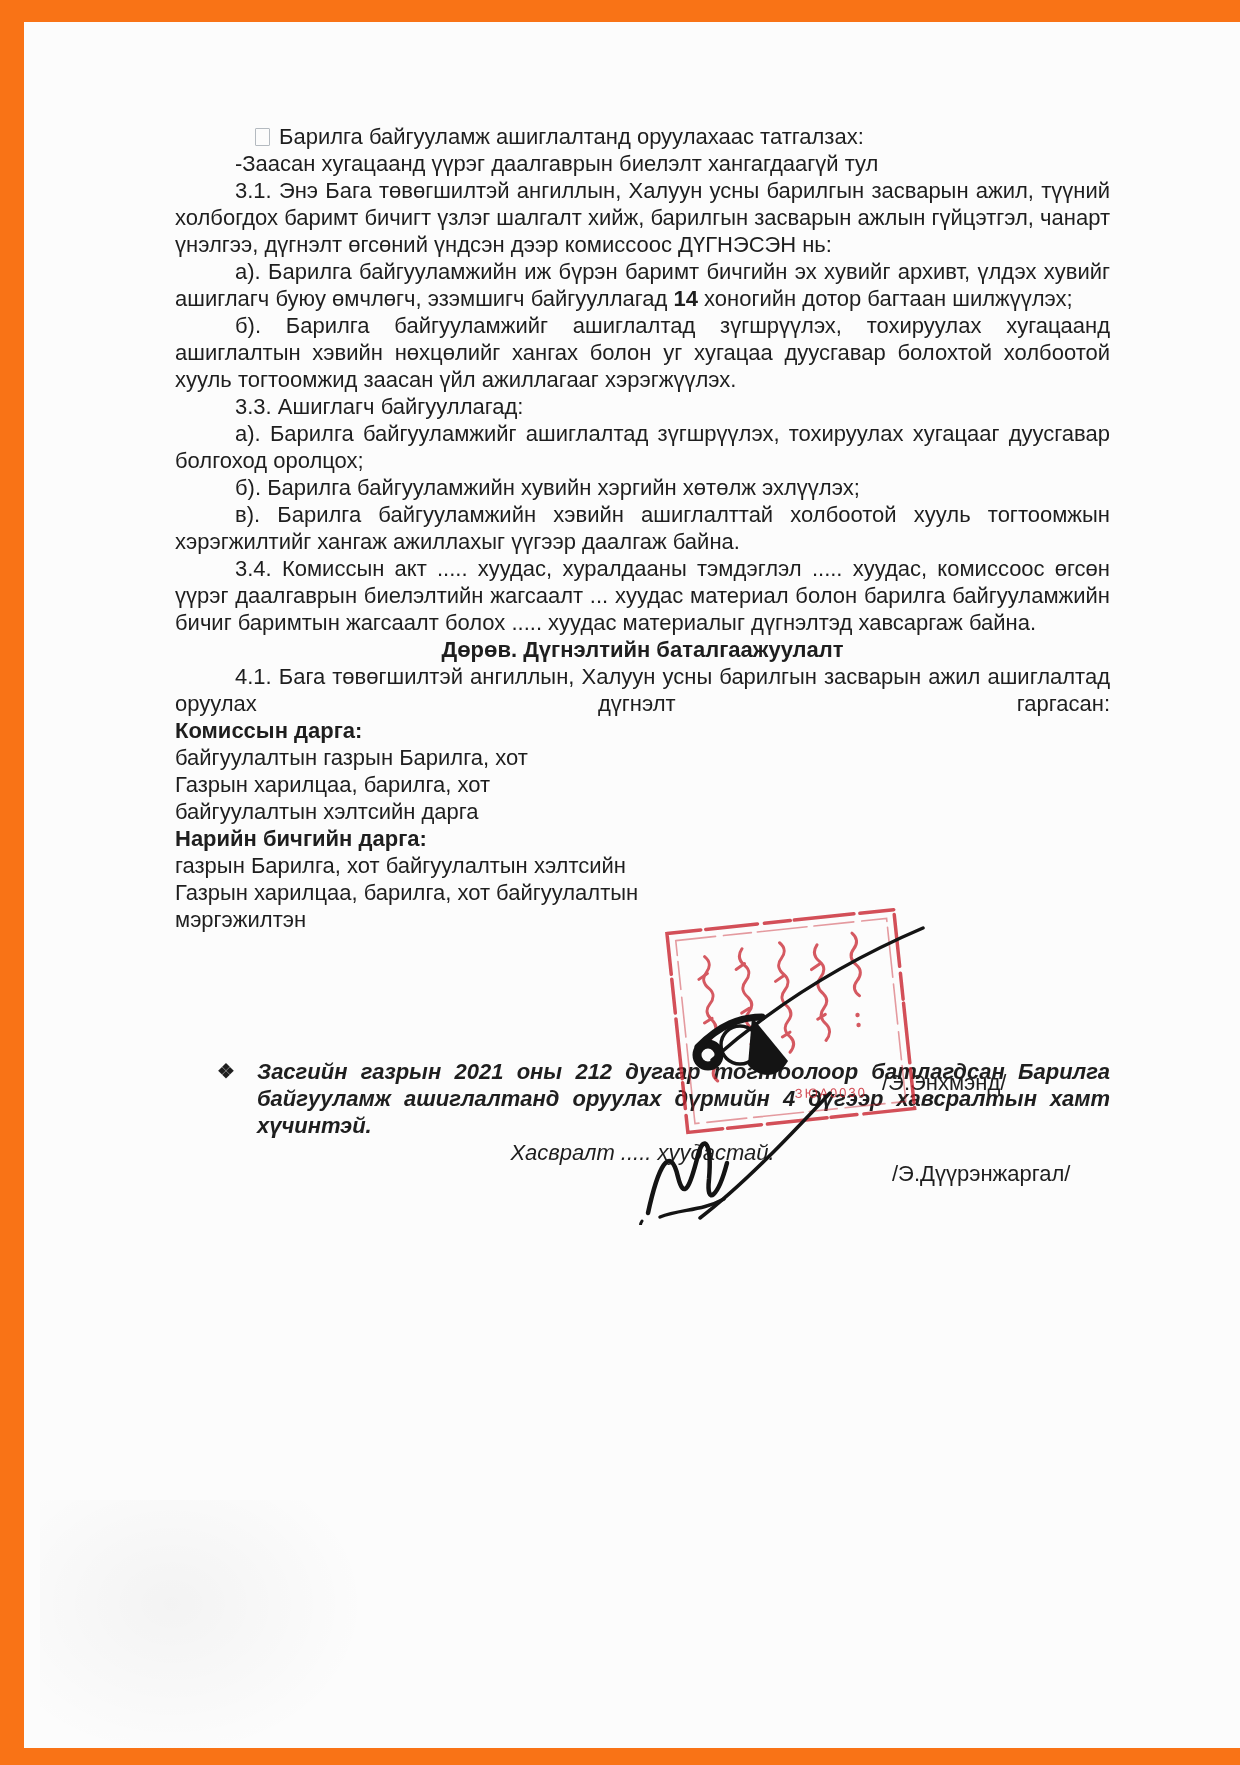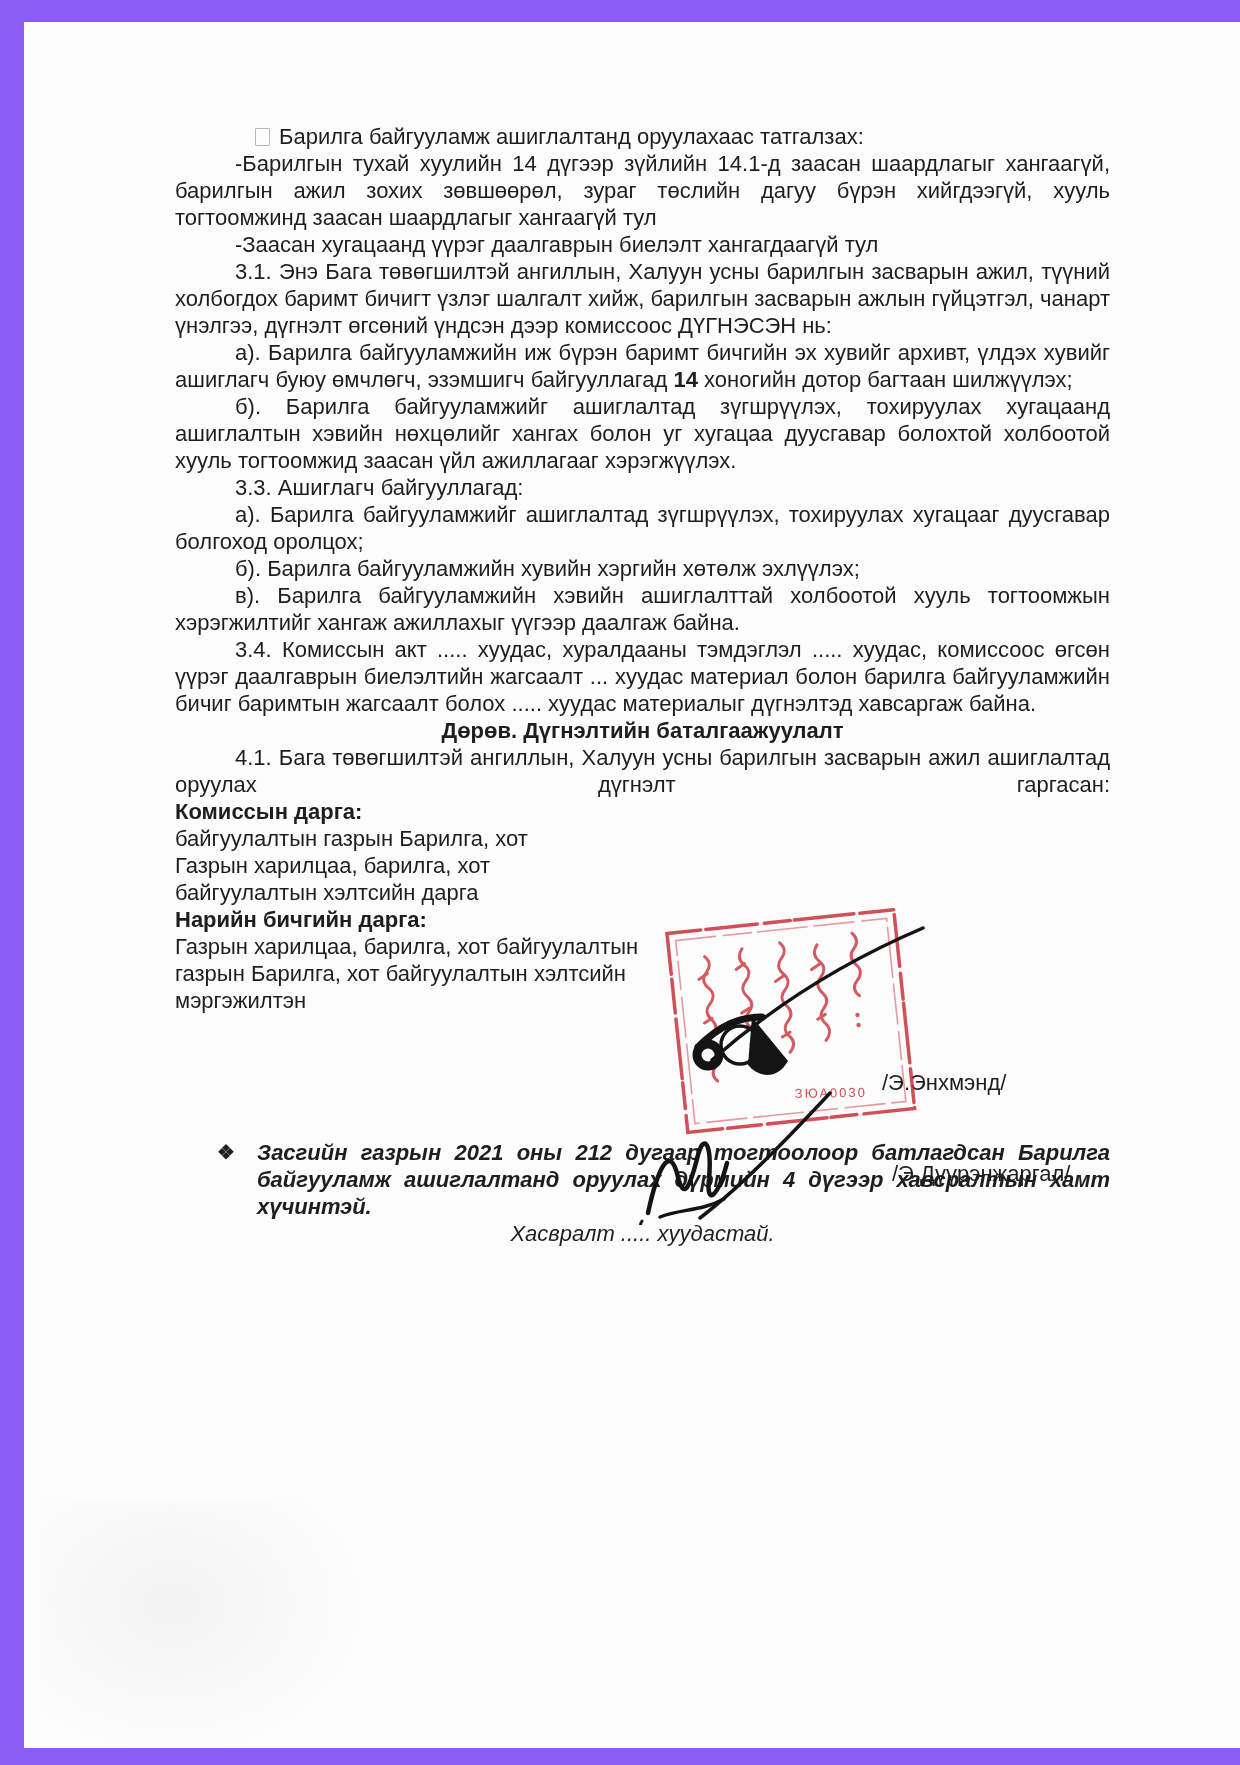--- a/index.html
+++ b/index.html
@@ -1,18 +1,18 @@
 <!DOCTYPE html>
 <html><head>
 <meta charset="utf-8">
 <title>Scanned document</title>
 <style>
   html,body { margin:0; padding:0; background:#ffffff; }
   .page {
-    position:relative; width:1240px; height:1765px; background:#8b5cf6;
+    position:relative; width:1240px; height:1765px; background:#f97316;
     font-family:"Liberation Sans", sans-serif; color:#1e1e1e; overflow:hidden;
   }
   .scan {
     position:absolute; left:24px; top:22px; width:1216px; height:1726px;
     background:#fcfcfc;
   }
   .scan-blotch {
     position:absolute; left:40px; top:1500px; width:330px; height:260px;
     background:radial-gradient(ellipse at 40% 40%, rgba(0,0,0,0.035), rgba(0,0,0,0) 70%);
     pointer-events:none;
@@ -54,21 +54,20 @@
 <div class="page">
   <div class="scan"></div>
   <div class="scan-blotch"></div>
 
   <div class="content">
 
     <p class="checkbox-line" style="text-indent:80px;">
       <span class="cb"></span><span>Барилга байгууламж ашиглалтанд оруулахаас татгалзах:</span>
     </p>
 
-    <p class="indent mt15">-Барилгын тухай хуулийн 14 дүгээр зүйлийн 14.1-д заасан шаардлагыг хангаагүй, барилгын ажил зохих зөвшөөрөл, зураг төслийн дагуу бүрэн хийгдээгүй, хууль тогтоомжинд заасан шаардлагыг хангаагүй тул</p>
 
     <p class="indent mt17">-Заасан хугацаанд үүрэг даалгаврын биелэлт хангагдаагүй тул</p>
 
     <p class="indent mt15">3.1. Энэ Бага төвөгшилтэй ангиллын, Халуун усны барилгын засварын ажил, түүний холбогдох баримт бичигт үзлэг шалгалт хийж, барилгын засварын ажлын гүйцэтгэл, чанарт үнэлгээ, дүгнэлт өгсөний үндсэн дээр комиссоос ДҮГНЭСЭН нь:</p>
 
 
     <p class="indent"><span>а). Барилга байгууламжийн иж бүрэн баримт бичгийн эх хувийг архивт, үлдэх хувийг ашиглагч буюу өмчлөгч, эзэмшигч байгууллагад </span><span class="bold">14</span><span> хоногийн дотор багтаан шилжүүлэх;</span></p>
 
     <p class="indent">б). Барилга байгууламжийг ашиглалтад зүгшрүүлэх, тохируулах хугацаанд ашиглалтын хэвийн нөхцөлийг хангах болон уг хугацаа дуусгавар болохтой холбоотой хууль тогтоомжид заасан үйл ажиллагааг хэрэгжүүлэх.</p>
 
@@ -87,22 +86,22 @@
       <span>дүгнэлт</span>
       <span>гаргасан:</span>
     </p>
 
     <p class="bold sig-title">Комиссын дарга:</p>
     <p class="sig-title">байгуулалтын газрын Барилга, хот</p>
     <p class="sig-title">Газрын харилцаа, барилга, хот</p>
     <p class="sig-title">байгуулалтын хэлтсийн дарга</p>
 
     <p class="bold sig-title mt26">Нарийн бичгийн дарга:</p>
+    <p class="sig-title">газрын Барилга, хот байгуулалтын хэлтсийн</p>
     <p class="sig-title">Газрын харилцаа, барилга, хот байгуулалтын</p>
-    <p class="sig-title">газрын Барилга, хот байгуулалтын хэлтсийн</p>
     <p class="sig-title">мэргэжилтэн</p>
 
     <div class="footer-note mt125">
       <span class="bullet">❖</span>
       <span class="note-text">Засгийн газрын 2021 оны 212 дугаар тогтоолоор батлагдсан Барилга байгууламж ашиглалтанд оруулах дүрмийн 4 дүгээр хавсралтын хамт хүчинтэй.</span>
     </div>
 
     <p class="attach mt54">Хасвралт ..... хуудастай.</p>
   </div>
 

